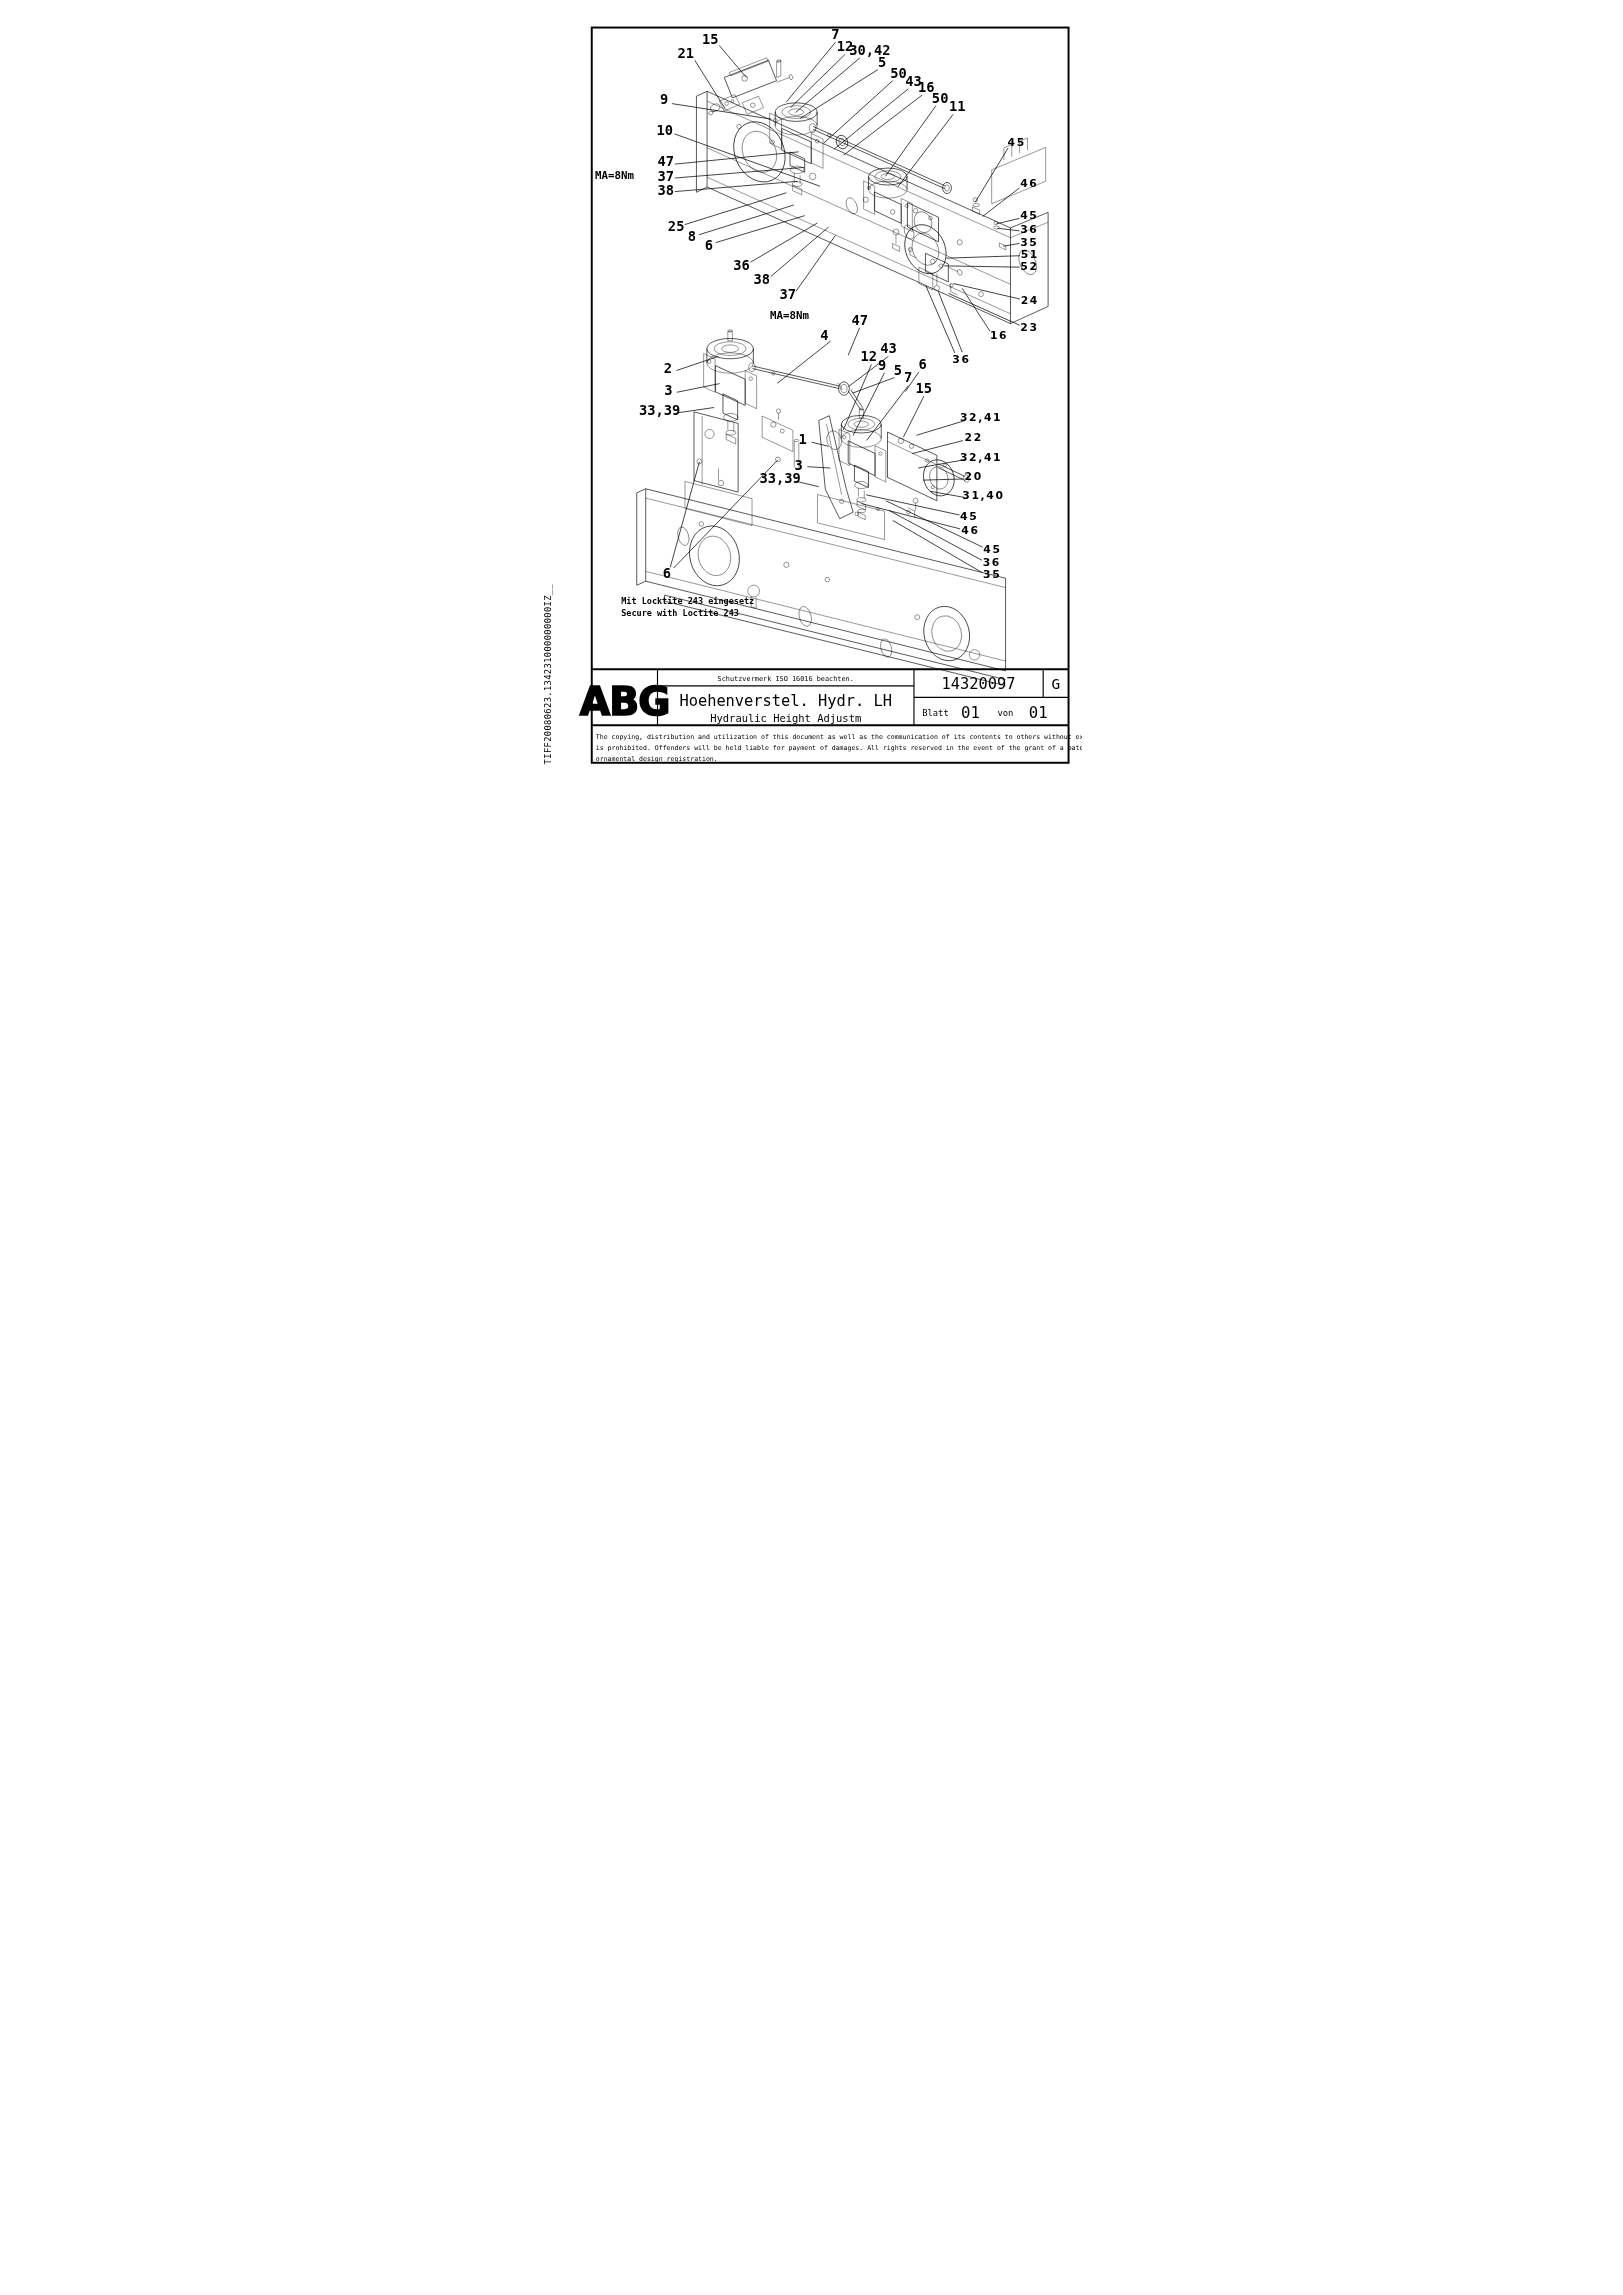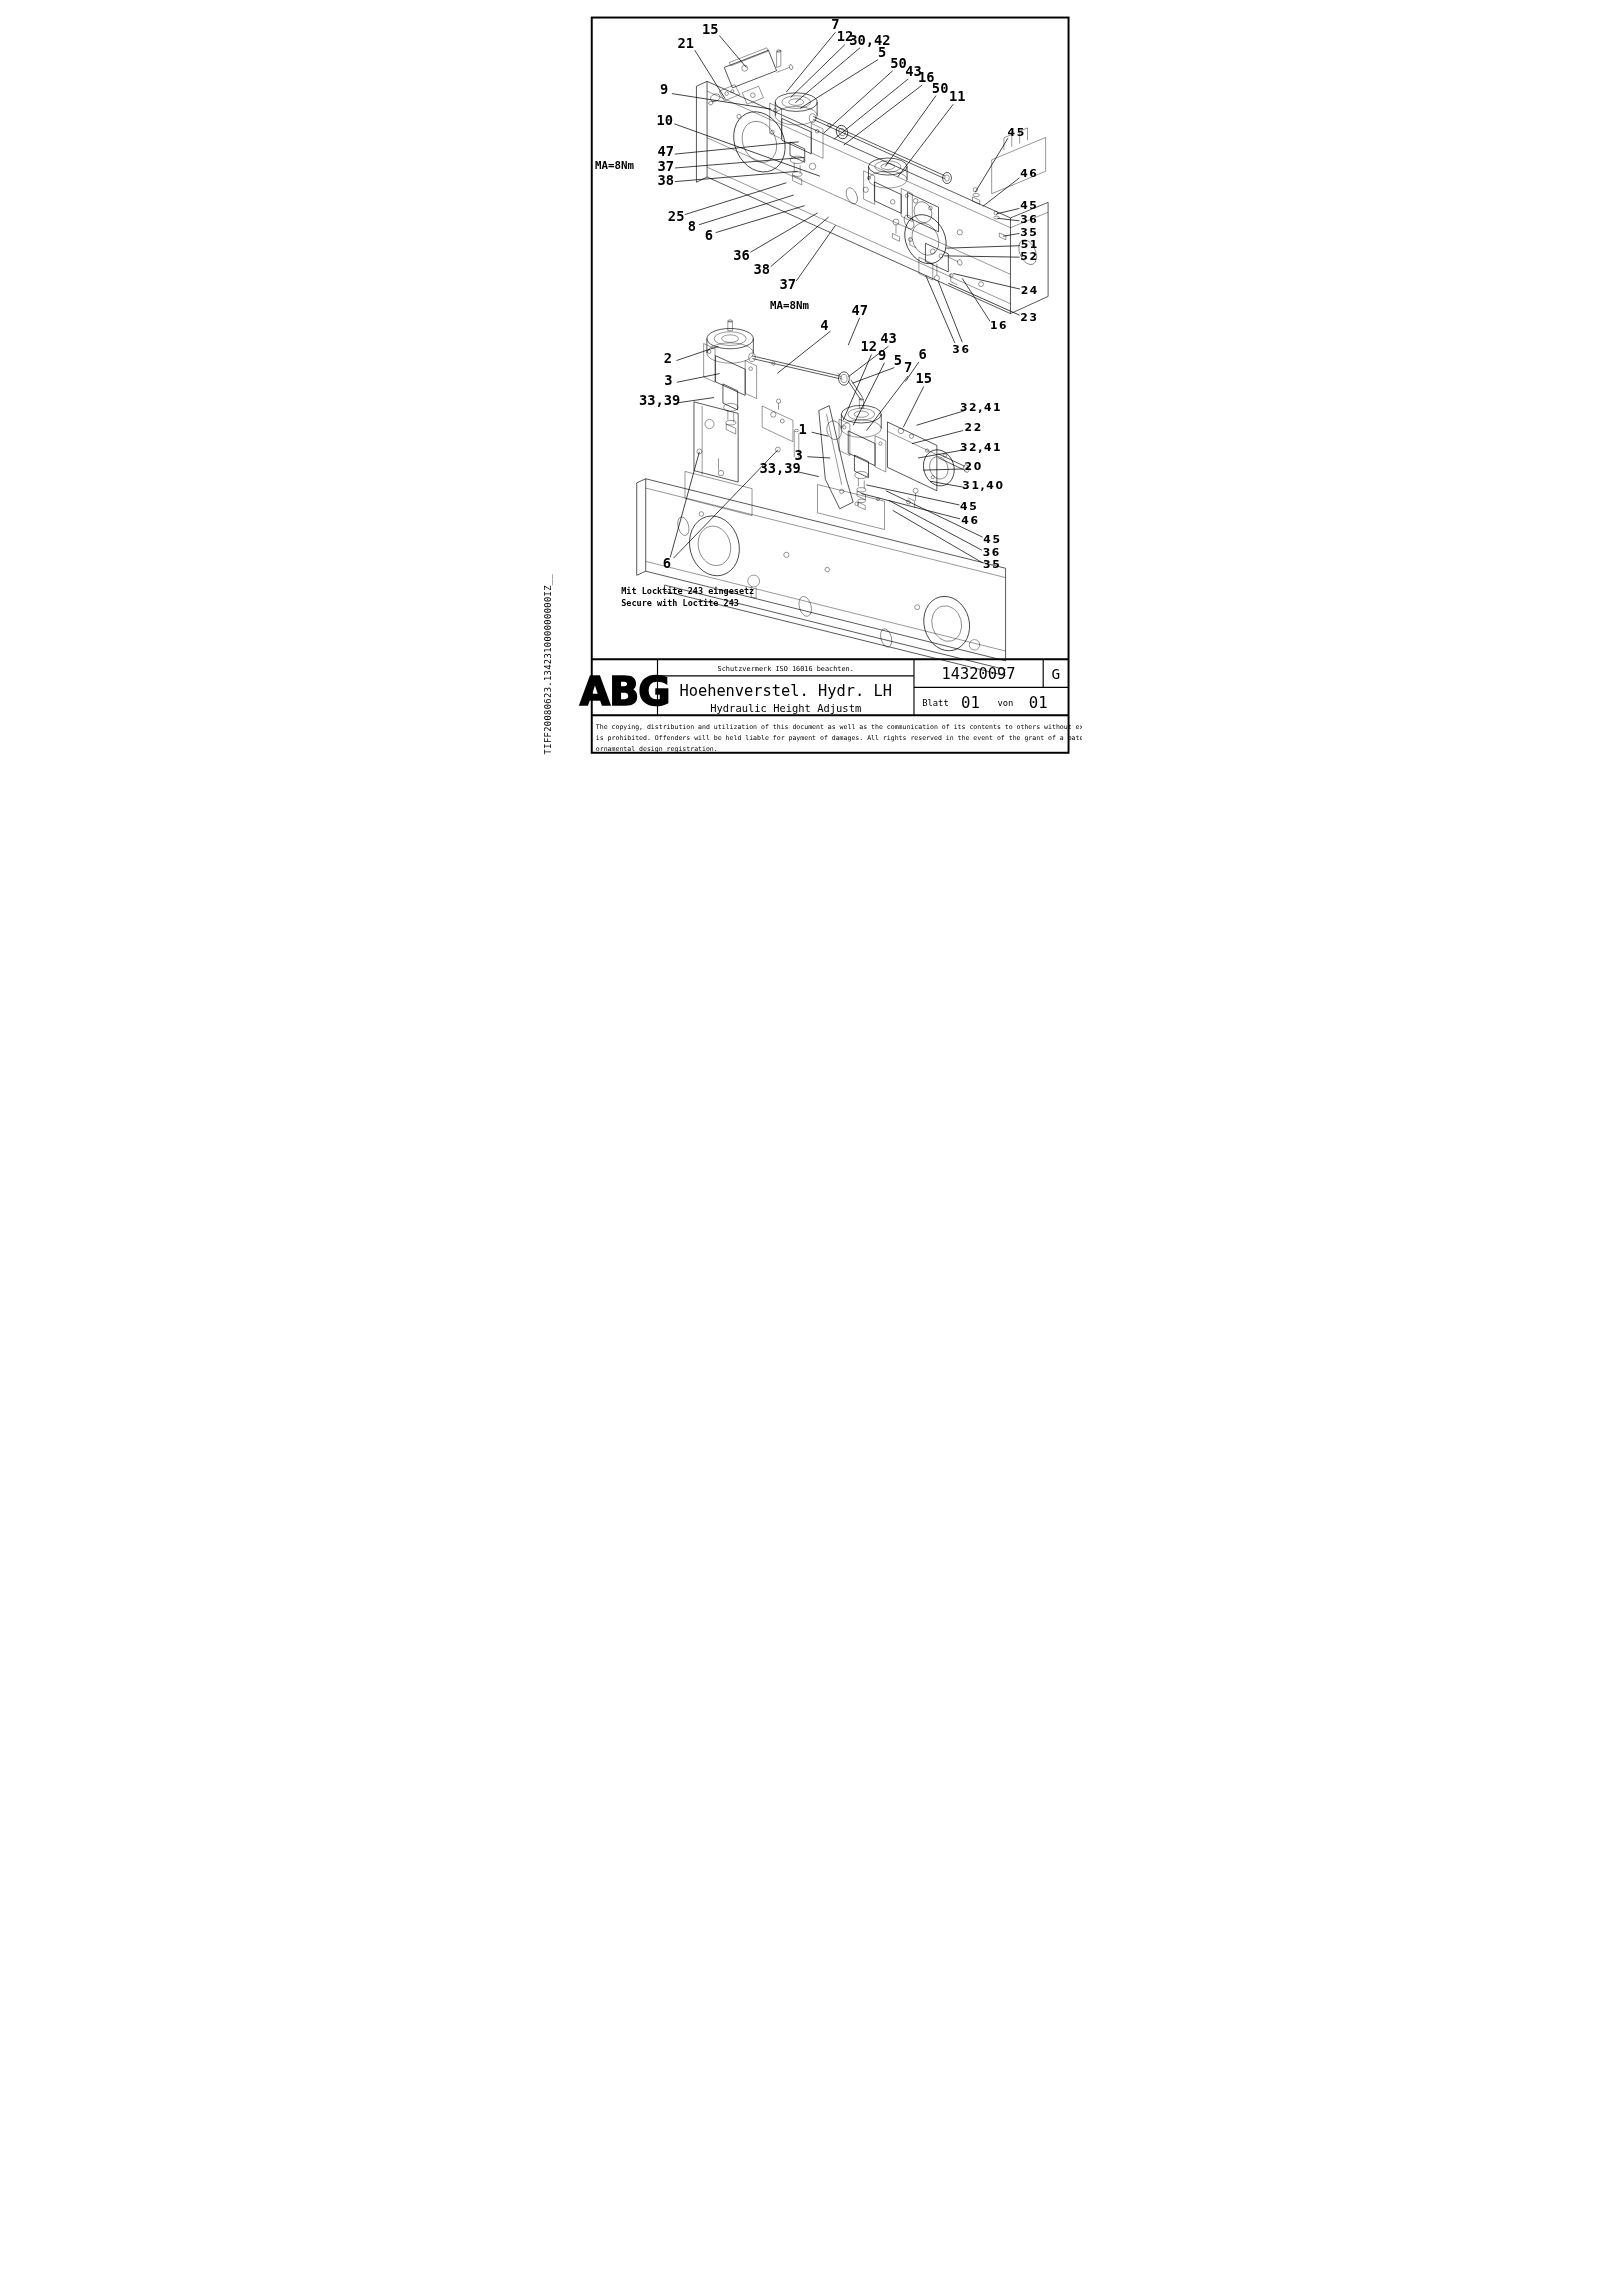--- a/index.html
+++ b/index.html
@@ -1,16 +1,16 @@
 <!DOCTYPE html>
 <html style="font-size:7.9px"><head>
 <meta charset="utf-8">
 <style>
   html,body{margin:0;padding:0;background:#ffffff;}
-  .page{width:541px;height:765px;margin:2px auto;background:#fff;position:relative;}
+  .page{width:541px;height:765px;margin:12px auto;background:#fff;position:relative;}
   svg{display:block;width:100%;height:100%;}
   .ln{stroke:#000;fill:none;}
   .thin{stroke-width:2.5;}
   .med{stroke-width:4;}
   .leader{stroke:#000;stroke-width:4.5;fill:none;}
   .frame{stroke-width:12;}
   .tbthin{stroke-width:7;}
   text{fill:#000;}
   .callout{dominant-baseline:middle;text-anchor:middle;}
   .font-a{font-family:"DejaVu Sans Mono",monospace;font-weight:bold;font-size:84px;}

